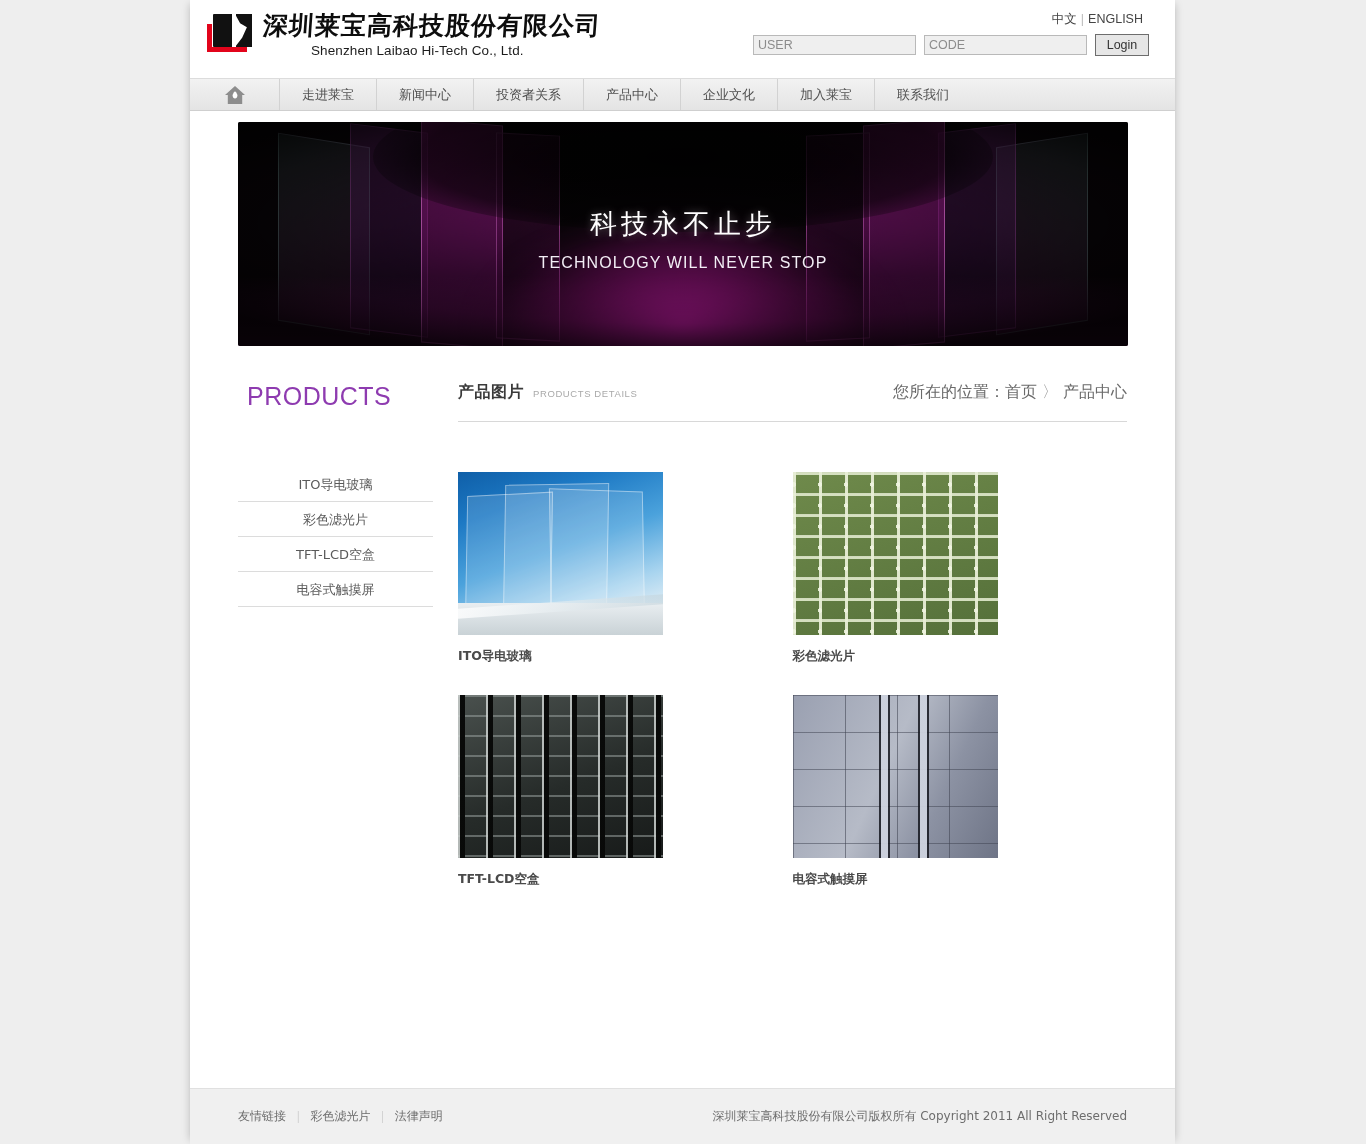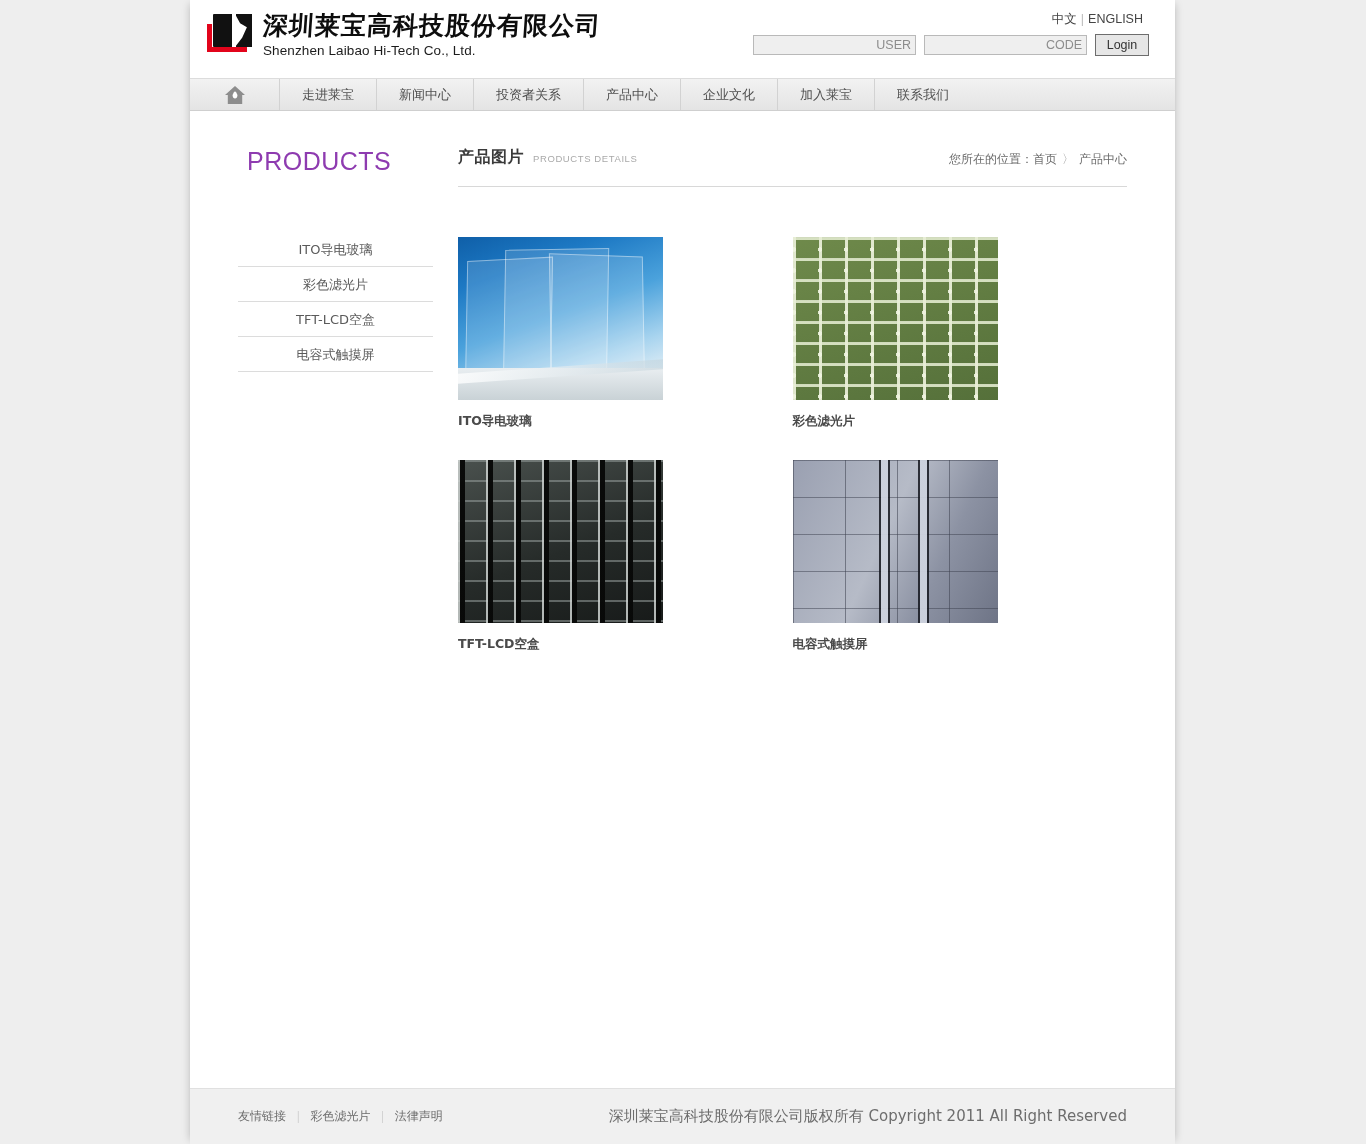--- a/index.html
+++ b/index.html
@@ -41,38 +41,37 @@
     border-left:5px solid #e2041b; border-bottom:5px solid #e2041b;
   }
   .logo-text { margin-left: 6px; padding-top: 1px; }
   .logo-cn {
     font-family:"DejaVu Sans","Liberation Sans",sans-serif;
     font-size: 25px; font-weight: 700; color:#0d0d0d;
     letter-spacing: 1px; line-height: 1.05;
     transform: skewX(-4deg);
   }
   .logo-en {
-    font-size: 13.5px; color:#1c1c1c; letter-spacing:.1px; margin-top: 4px;
+    font-size: 13.5px; color:#1c1c1c; letter-spacing:.1px; margin-top: 4px; margin-left: 48px;
   }
 
   .lang-bar {
     position:absolute; right: 32px; top: 11px;
     font-size: 12.5px; color:#555;
   }
   .lang-bar span { color:#444; }
   .lang-bar .sep { color:#bbb; margin: 0 4px; }
   .lang-bar a { color:#444; text-decoration:none; }
 
   .login-bar { position:absolute; right: 26px; top: 34px; display:flex; align-items:center; gap:8px; }
   .login-bar input {
     width: 163px; height: 20px; line-height:20px;
     border: 1px solid #b9b9b9; background:#efefef;
     font-size: 12.5px; color:#777; padding: 0 4px;
     font-family:"Liberation Sans", sans-serif;
-    text-align:right;
   }
   .login-bar input::placeholder { color:#8c8c8c; opacity:1; }
   .login-bar button {
     width: 54px; height: 22px;
     border:1px solid #6d6d6d; background:#e6e6e6;
     font-size:12.5px; color:#333; cursor:pointer;
     font-family:"Liberation Sans", sans-serif;
   }
 
   
@@ -185,21 +184,21 @@
   .sec-title { display:flex; align-items:baseline; }
   .sec-title .cn {
     font-size: 16px; color:#3a3a3a; font-weight:700; letter-spacing:.5px;
     font-family:"DejaVu Sans","Liberation Sans",sans-serif;
   }
   .sec-title .en {
     font-size: 9.5px; color:#a9a9a9; letter-spacing:.6px; margin-left:9px;
     font-family:"Liberation Sans", sans-serif;
   }
   .crumb {
-    font-size: 12px; color:#6a6a6a;
+    font-size: 16px; color:#6a6a6a;
     font-family:"DejaVu Sans","Liberation Sans",sans-serif;
   }
   .crumb .arrow { color:#9a9a9a; margin: 0 5px; }
   .crumb .c-link { color:#6a6a6a; text-decoration:none; }
 
   .grid { display:flex; flex-wrap:wrap; padding-top: 50px; }
   .card { width: 50%; margin-bottom: 30px; }
   .thumb {
     width: 205px; height: 163px; position:relative; overflow:hidden;
     background:#ddd; cursor:pointer;
@@ -270,21 +269,21 @@
   .footer {
     position:absolute; left:0; right:0; bottom:0;
     height: 56px; background:#f0f0f0; border-top:1px solid #e0e0e0;
     display:flex; align-items:center; justify-content:space-between;
     padding: 0 48px;
   }
   .f-links { display:flex; align-items:center; font-size:12px; color:#6d6d6d;
     font-family:Liberation Serif, serif; }
   .f-links a { color:#6d6d6d; text-decoration:none; cursor:pointer; }
   .f-links .bar { color:#c2c2c2; margin: 0 11px; }
-  .f-copy { font-size:15px; color:#6d6d6d;
+  .f-copy { font-size:12px; color:#6d6d6d;
     font-family:"DejaVu Sans","Liberation Sans",sans-serif; }
 </style>
 </head>
 <body>
 
 <div class="page">
 
   <div class="header">
 
     <div class="logo-wrap">
@@ -324,20 +323,40 @@
     </div>
     <div class="nav-item">走进莱宝</div>
     <div class="nav-item">新闻中心</div>
     <div class="nav-item">投资者关系</div>
     <div class="nav-item">产品中心</div>
     <div class="nav-item">企业文化</div>
     <div class="nav-item">加入莱宝</div>
     <div class="nav-item">联系我们</div>
   </div>
 
+  <div class="banner-wrap">
+    <div class="banner">
+      <div class="panel p-l1"></div>
+      <div class="panel p-l2"></div>
+      <div class="panel p-l3"></div>
+      <div class="panel p-l4"></div>
+      <div class="panel p-r1"></div>
+      <div class="panel p-r2"></div>
+      <div class="panel p-r3"></div>
+      <div class="panel p-r4"></div>
+      <div class="floor"></div>
+      <div class="glow-c"></div>
+      <div class="glow-top"></div>
+      <div class="vignette"></div>
+      <div class="banner-copy">
+        <div class="banner-cn">科技永不止步</div>
+        <div class="banner-en">TECHNOLOGY WILL NEVER STOP</div>
+      </div>
+    </div>
+  </div>
 
   <div class="content">
 
     <div class="sidebar">
       <div class="sidebar-title">PRODUCTS</div>
       <div class="side-item">ITO导电玻璃</div>
       <div class="side-item">彩色滤光片</div>
       <div class="side-item">TFT-LCD空盒</div>
       <div class="side-item">电容式触摸屏</div>
     </div>

